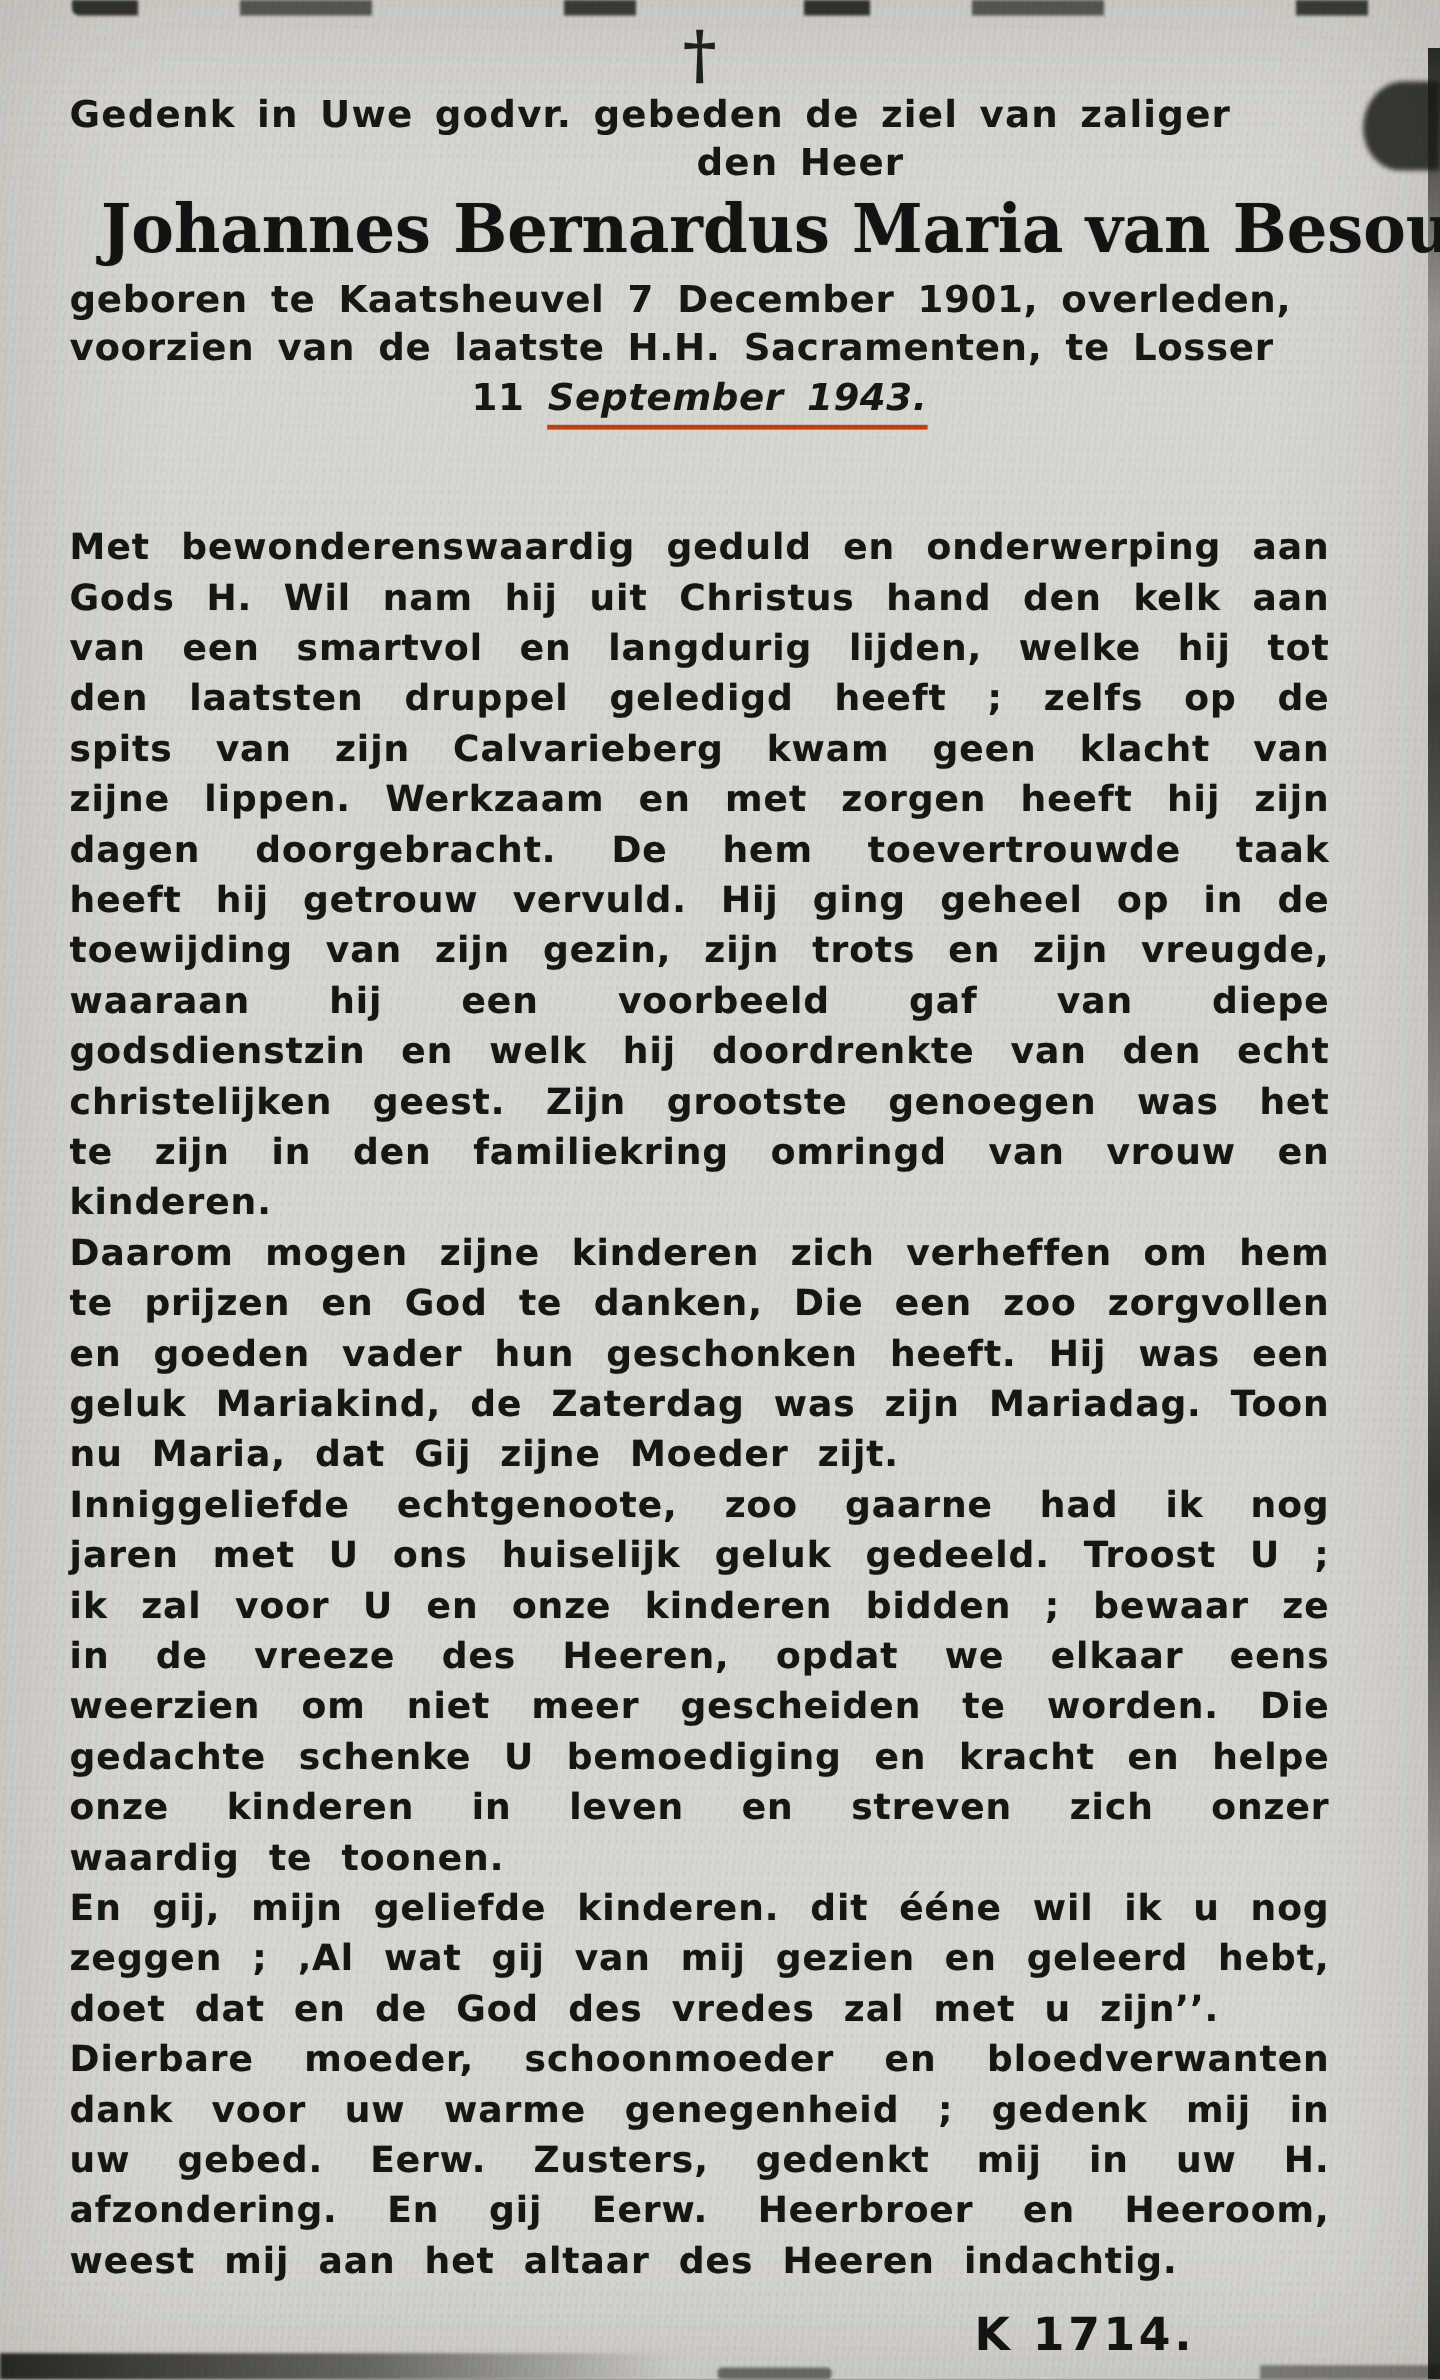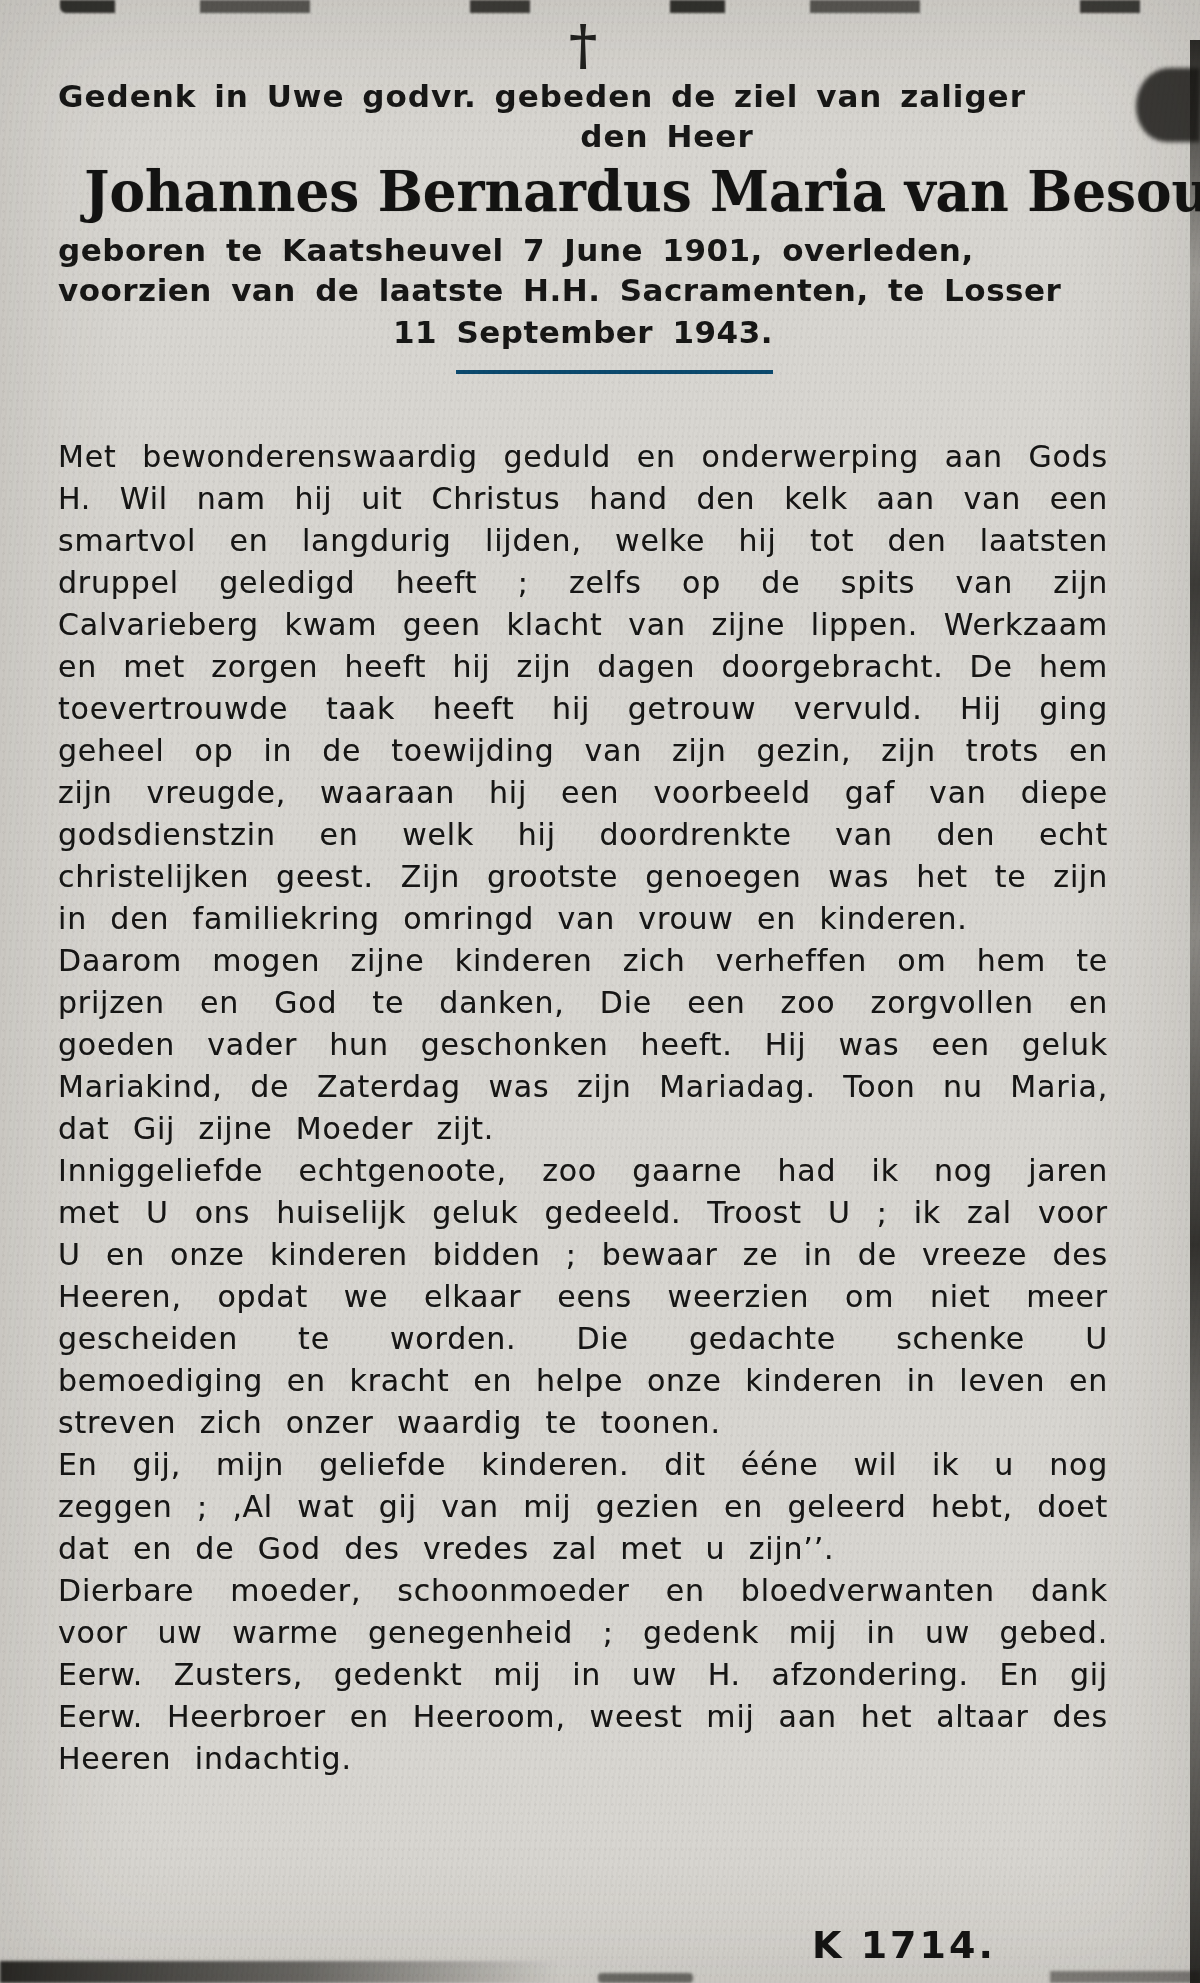--- a/index.html
+++ b/index.html
@@ -77,31 +77,32 @@
     letter-spacing: 0.5px;
     word-spacing: 8px;
     white-space: nowrap;
   }
   .dates.line3 {
     text-align: center;
     white-space: normal;
     margin-top: 2px;
   }
   .underlined {
-    border-bottom: 4px solid #0c4a6e;
-    padding-bottom: 20px;
+    border-bottom: 4px solid #c2410c;
+    padding-bottom: 4px;
+    font-style: italic;
   }
   .body-text {
     margin-top: 84px;
   }
   .para {
     margin: 0;
     font-size: 30px;
     line-height: 42px;
-    font-weight: 400;
+    font-weight: 700;
     letter-spacing: 0.8px;
     word-spacing: 13px;
     text-align: justify;
     text-justify: inter-word;
     color: #161615;
     text-shadow: 0 0 0.6px rgba(0,0,0,0.35);
   }
   .print-code {
     position: absolute;
     left: 812px;
@@ -178,21 +179,21 @@
 
   <div class="content">
 
     <div class="cross">†</div>
 
     <div class="intro line1">Gedenk in Uwe godvr. gebeden de ziel van zaliger</div>
     <div class="intro line2">den Heer</div>
 
     <h1 class="name">Johannes Bernardus Maria van Besouw</h1>
 
-    <div class="dates">geboren te Kaatsheuvel 7 June 1901, overleden,</div>
+    <div class="dates">geboren te Kaatsheuvel 7 December 1901, overleden,</div>
     <div class="dates">voorzien van de laatste H.H. Sacramenten, te Losser</div>
     <div class="dates line3"><span>11 </span><span class="underlined">September 1943.</span></div>
 
     <div class="body-text">
       <p class="para">Met bewonderenswaardig geduld en onderwerping aan Gods H. Wil nam hij uit Christus hand den kelk aan van een smartvol en langdurig lijden, welke hij tot den laatsten druppel geledigd heeft ; zelfs op de spits van zijn Calvarieberg kwam geen klacht van zijne lippen. Werkzaam en met zorgen heeft hij zijn dagen doorgebracht. De hem toevertrouwde taak heeft hij getrouw vervuld. Hij ging geheel op in de toewijding van zijn gezin, zijn trots en zijn vreugde, waaraan hij een voorbeeld gaf van diepe godsdienstzin en welk hij doordrenkte van den echt christelijken geest. Zijn grootste genoegen was het te zijn in den familiekring omringd van vrouw en kinderen.</p>
       <p class="para">Daarom mogen zijne kinderen zich verheffen om hem te prijzen en God te danken, Die een zoo zorgvollen en goeden vader hun geschonken heeft. Hij was een geluk Mariakind, de Zaterdag was zijn Mariadag. Toon nu Maria, dat Gij zijne Moeder zijt.</p>
       <p class="para">Inniggeliefde echtgenoote, zoo gaarne had ik nog jaren met U ons huiselijk geluk gedeeld. Troost U ; ik zal voor U en onze kinderen bidden ; bewaar ze in de vreeze des Heeren, opdat we elkaar eens weerzien om niet meer gescheiden te worden. Die gedachte schenke U bemoediging en kracht en helpe onze kinderen in leven en streven zich onzer waardig te toonen.</p>
       <p class="para">En gij, mijn geliefde kinderen. dit ééne wil ik u nog zeggen ; ‚Al wat gij van mij gezien en geleerd hebt, doet dat en de God des vredes zal met u zijn’’.</p>
       <p class="para">Dierbare moeder, schoonmoeder en bloedverwanten dank voor uw warme genegenheid ; gedenk mij in uw gebed. Eerw. Zusters, gedenkt mij in uw H. afzondering. En gij Eerw. Heerbroer en Heeroom, weest mij aan het altaar des Heeren indachtig.</p>
     </div>

